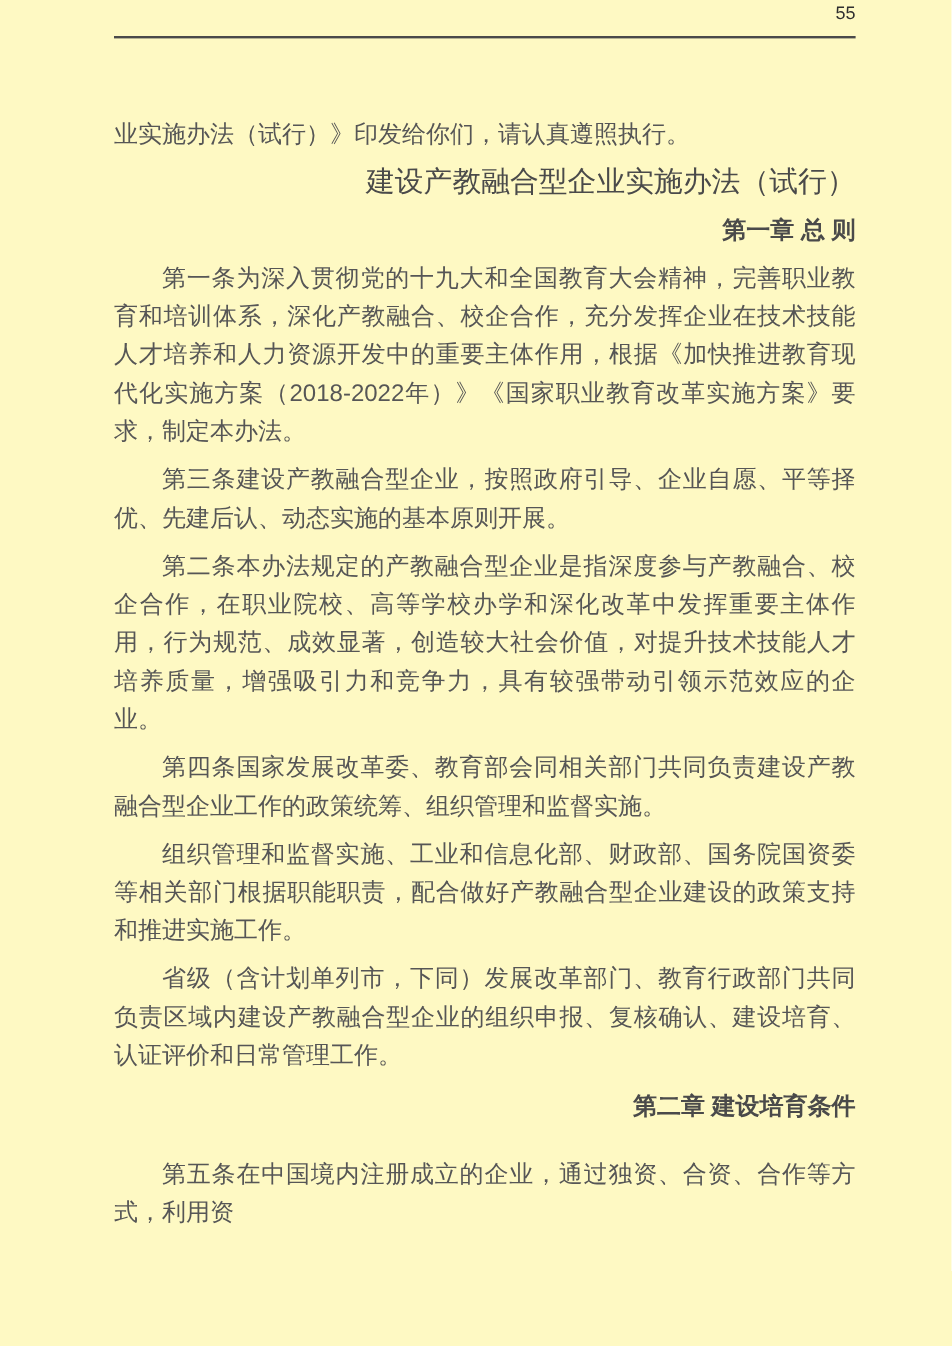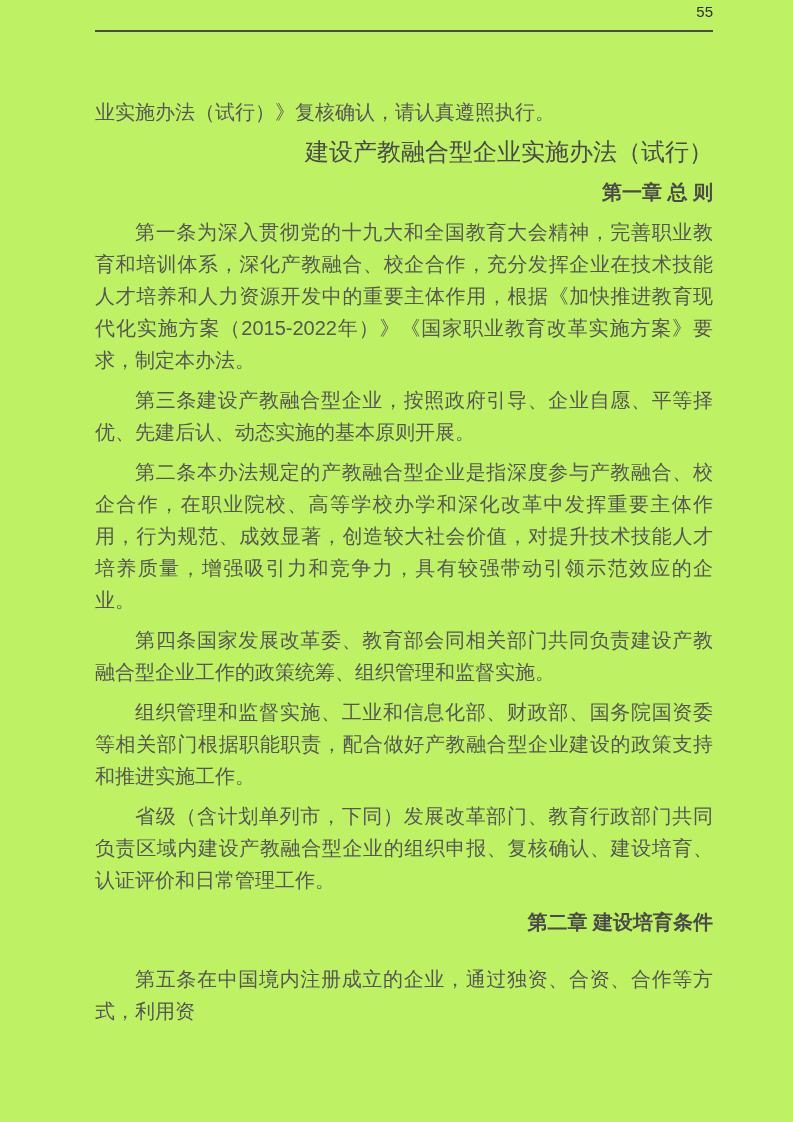--- a/index.html
+++ b/index.html
@@ -10,21 +10,21 @@
   body {
     width: 793px;
     height: 1122px;
     overflow: hidden;
     font-family: "Liberation Sans", "DejaVu Sans", sans-serif;
   }
   .page {
     position: relative;
     width: 793px;
     height: 1122px;
-    background: #bef264;
+    background: #fef9c3;
     box-sizing: border-box;
   }
   .page-header {
     padding: 3px 80px 0 95px;
   }
   .page-number {
     text-align: right;
     font-size: 15px;
     line-height: 18px;
     color: #2f2f2f;
@@ -77,27 +77,27 @@
 
 <div class="page">
 
   <div class="page-header">
     <div class="page-number">55</div>
     <hr class="header-rule">
   </div>
 
   <div class="content">
 
-    <p class="continuation">业实施办法（试行）》复核确认，请认真遵照执行。</p>
+    <p class="continuation">业实施办法（试行）》印发给你们，请认真遵照执行。</p>
 
     <p class="doc-title">建设产教融合型企业实施办法（试行）</p>
 
     <p class="chapter-heading">第一章 总 则</p>
 
-    <p>第一条为深入贯彻党的十九大和全国教育大会精神，完善职业教育和培训体系，深化产教融合、校企合作，充分发挥企业在技术技能人才培养和人力资源开发中的重要主体作用，根据《加快推进教育现代化实施方案（2015-2022年）》《国家职业教育改革实施方案》要求，制定本办法。</p>
+    <p>第一条为深入贯彻党的十九大和全国教育大会精神，完善职业教育和培训体系，深化产教融合、校企合作，充分发挥企业在技术技能人才培养和人力资源开发中的重要主体作用，根据《加快推进教育现代化实施方案（2018-2022年）》《国家职业教育改革实施方案》要求，制定本办法。</p>
 
     <p>第三条建设产教融合型企业，按照政府引导、企业自愿、平等择优、先建后认、动态实施的基本原则开展。</p>
 
     <p>第二条本办法规定的产教融合型企业是指深度参与产教融合、校企合作，在职业院校、高等学校办学和深化改革中发挥重要主体作用，行为规范、成效显著，创造较大社会价值，对提升技术技能人才培养质量，增强吸引力和竞争力，具有较强带动引领示范效应的企业。</p>
 
     <p>第四条国家发展改革委、教育部会同相关部门共同负责建设产教融合型企业工作的政策统筹、组织管理和监督实施。</p>
 
 
     <p>组织管理和监督实施、工业和信息化部、财政部、国务院国资委等相关部门根据职能职责，配合做好产教融合型企业建设的政策支持和推进实施工作。</p>
 

